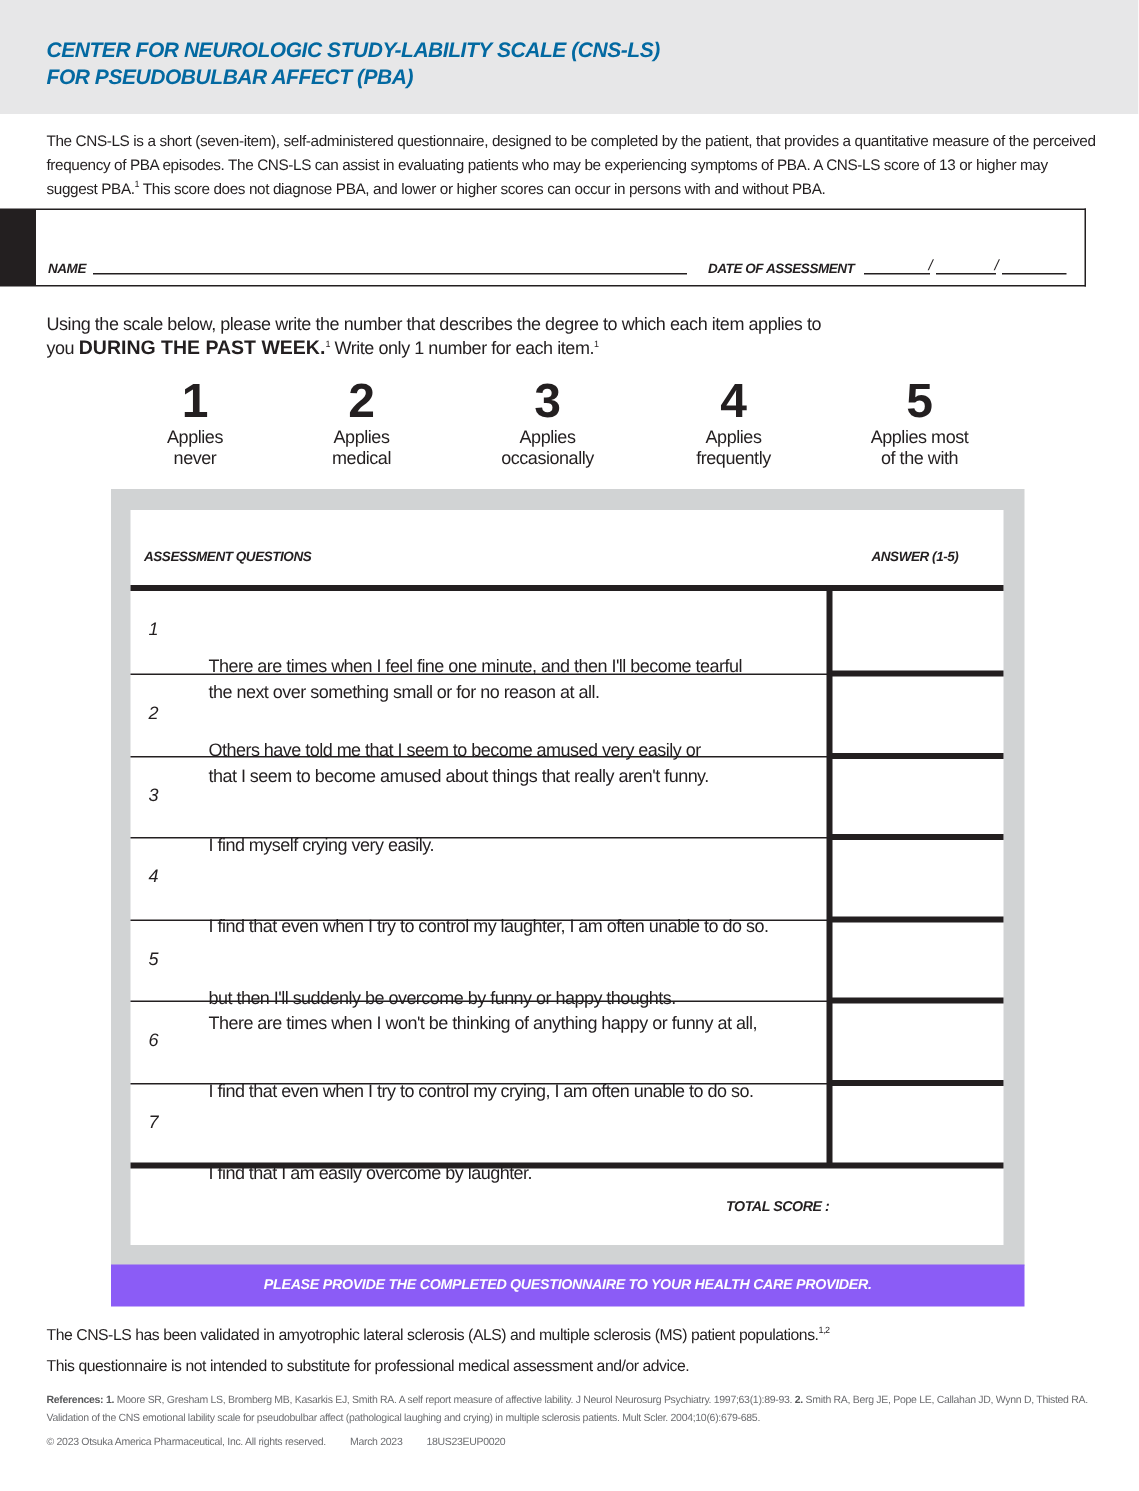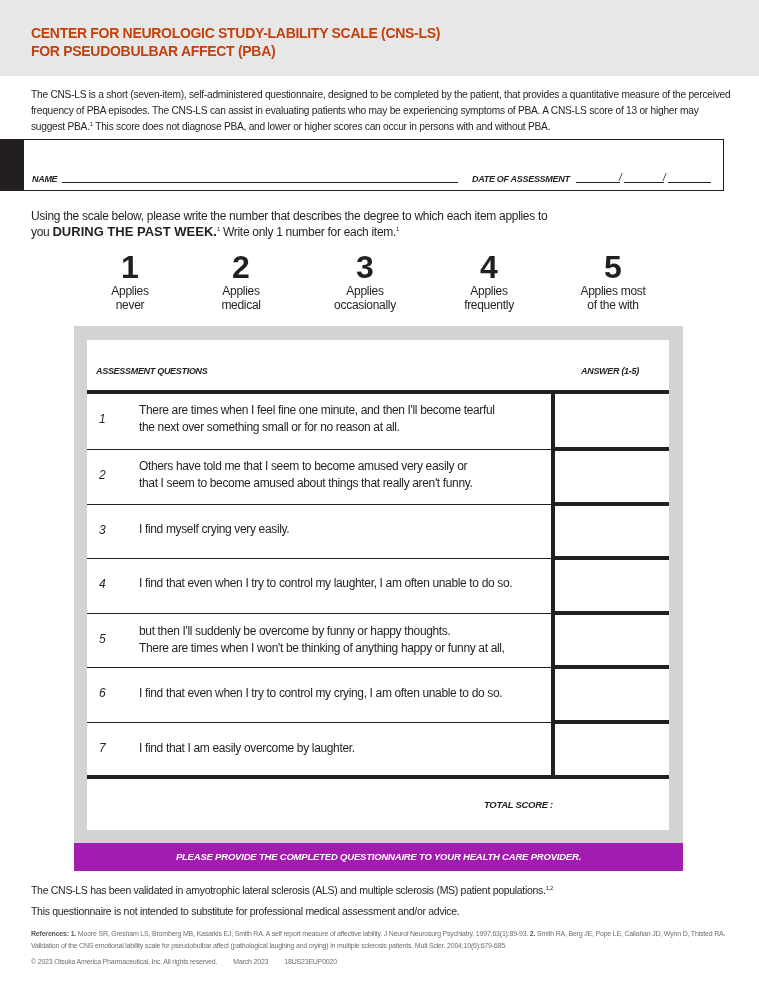--- a/index.html
+++ b/index.html
@@ -5,22 +5,22 @@
   * { box-sizing: border-box; margin: 0; padding: 0; }
   html, body { width: 759px; height: 994px; background: #ffffff; overflow: hidden; }
   body { font-family: "Liberation Sans", sans-serif; color: #231f20; position: relative; }
 
   .header {
     position: absolute; left: 0; top: 0; width: 759px; height: 76px;
     background: #e7e7e8;
   }
   .header .title {
     position: absolute; left: 31px; top: 24px;
-    font-size: 14px; font-weight: bold; line-height: 18px;
-    letter-spacing: -0.3px; color: #c2410c;
+    font-size: 14px; font-weight: bold; font-style: italic; line-height: 18px;
+    letter-spacing: -0.3px; color: #0369a1;
   }
   .intro {
     position: absolute; left: 31px; top: 87px; width: 700px;
     font-size: 10.2px; line-height: 16px; letter-spacing: -0.25px; color: #231f20;
   }
   sup { font-size: 6px; vertical-align: super; line-height: 0; }
 
   .name-box {
     position: absolute; left: 24px; top: 139px; width: 700px; height: 52px;
     border: 1px solid #231f20; border-left: none;
@@ -54,32 +54,32 @@
     position: absolute; left: 74px; top: 326px; width: 609px; height: 518px; background: #d1d3d4;
   }
   .frame-inner {
     position: absolute; left: 87px; top: 340px; width: 582px; height: 490px; background: #ffffff;
   }
   .th { position: absolute; top: 366px; font-size: 9px; font-weight: bold; font-style: italic; letter-spacing: -0.3px; }
 
   .row-top-thick { position: absolute; left: 87px; top: 390px; width: 582px; height: 4px; background: #231f20; }
   .row { position: absolute; left: 87px; width: 582px; }
   .row .num { position: absolute; left: 12px; font-size: 12px; font-style: italic; color: #231f20; }
-  .row .q { position: absolute; left: 52px; font-size: 12px; line-height: 17px; letter-spacing: -0.35px; width: 400px; }
+  .row .q { position: absolute; left: 52px; font-size: 12px; line-height: 17px; letter-spacing: -0.35px; width: 400px; margin-top: 34px; }
   .row-line-thin { position: absolute; left: 87px; width: 466px; height: 1px; background: #231f20; }
   .row-line-thick { position: absolute; left: 553px; width: 116px; height: 4px; background: #231f20; }
   .col-divider { position: absolute; left: 551px; top: 390px; width: 4px; height: 388px; background: #231f20; }
   .bottom-thick { position: absolute; left: 87px; top: 775px; width: 582px; height: 4px; background: #231f20; }
   .answer-cell { position: absolute; left: 555px; width: 114px; background: transparent; }
 
   .total { position: absolute; left: 484px; top: 799px; font-size: 9.5px; font-weight: bold; font-style: italic; letter-spacing: -0.3px; }
   .total-field { position: absolute; left: 560px; top: 792px; width: 100px; height: 24px; }
 
   .banner {
-    position: absolute; left: 74px; top: 843px; width: 609px; height: 28px; background: #a21caf;
+    position: absolute; left: 74px; top: 843px; width: 609px; height: 28px; background: #8b5cf6;
     color: #ffffff; text-align: center; font-size: 9.5px; font-weight: bold; font-style: italic;
     line-height: 28px; letter-spacing: -0.2px;
   }
 
   .validated { position: absolute; left: 31px; top: 884px; font-size: 10.5px; letter-spacing: -0.3px; }
   .disclaimer { position: absolute; left: 31px; top: 905px; font-size: 10.5px; letter-spacing: -0.3px; }
   .refs {
     position: absolute; left: 31px; top: 928px; width: 700px; font-size: 7px; line-height: 12px;
     color: #6d6e71; letter-spacing: -0.2px;
   }

